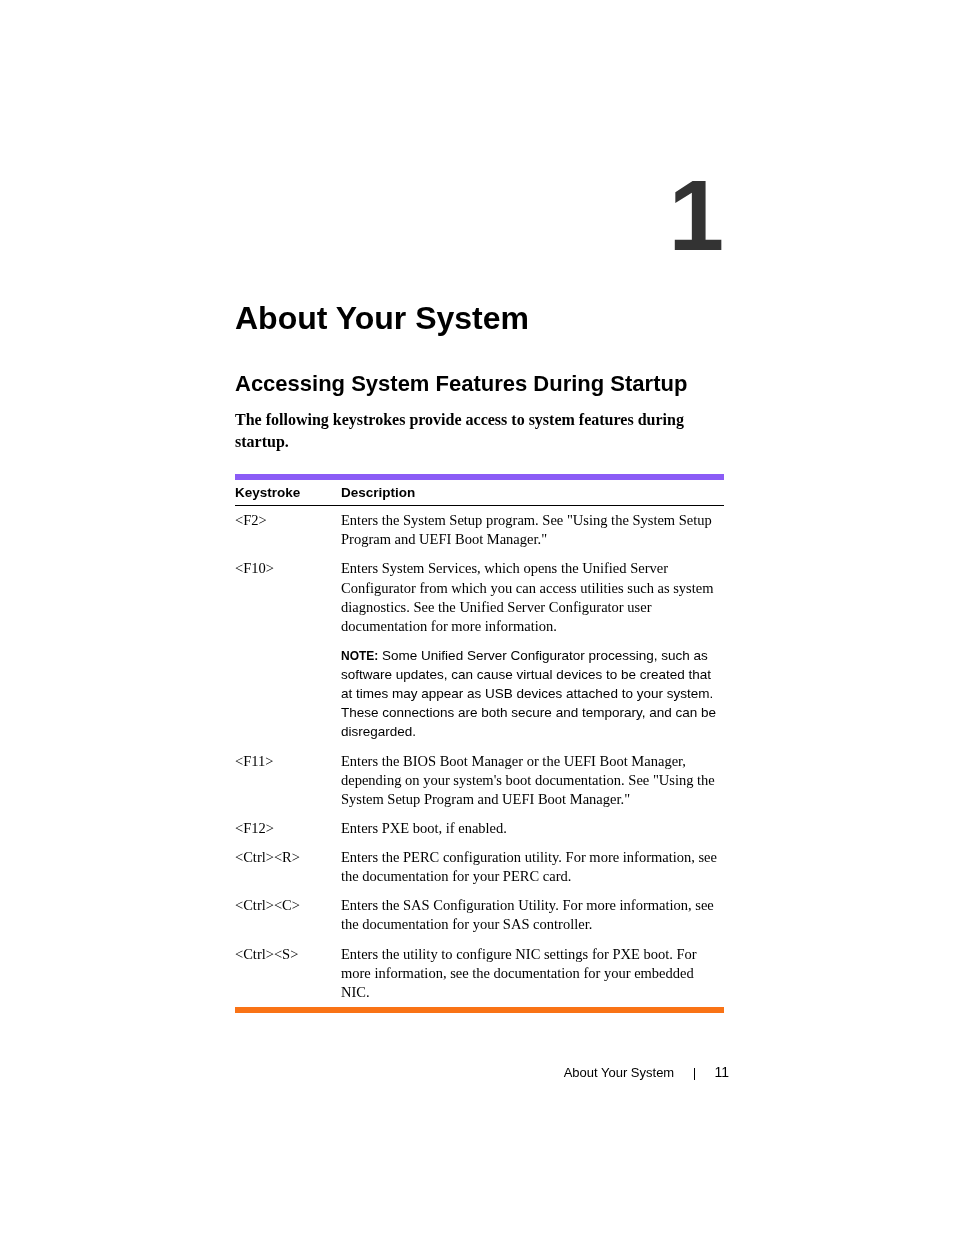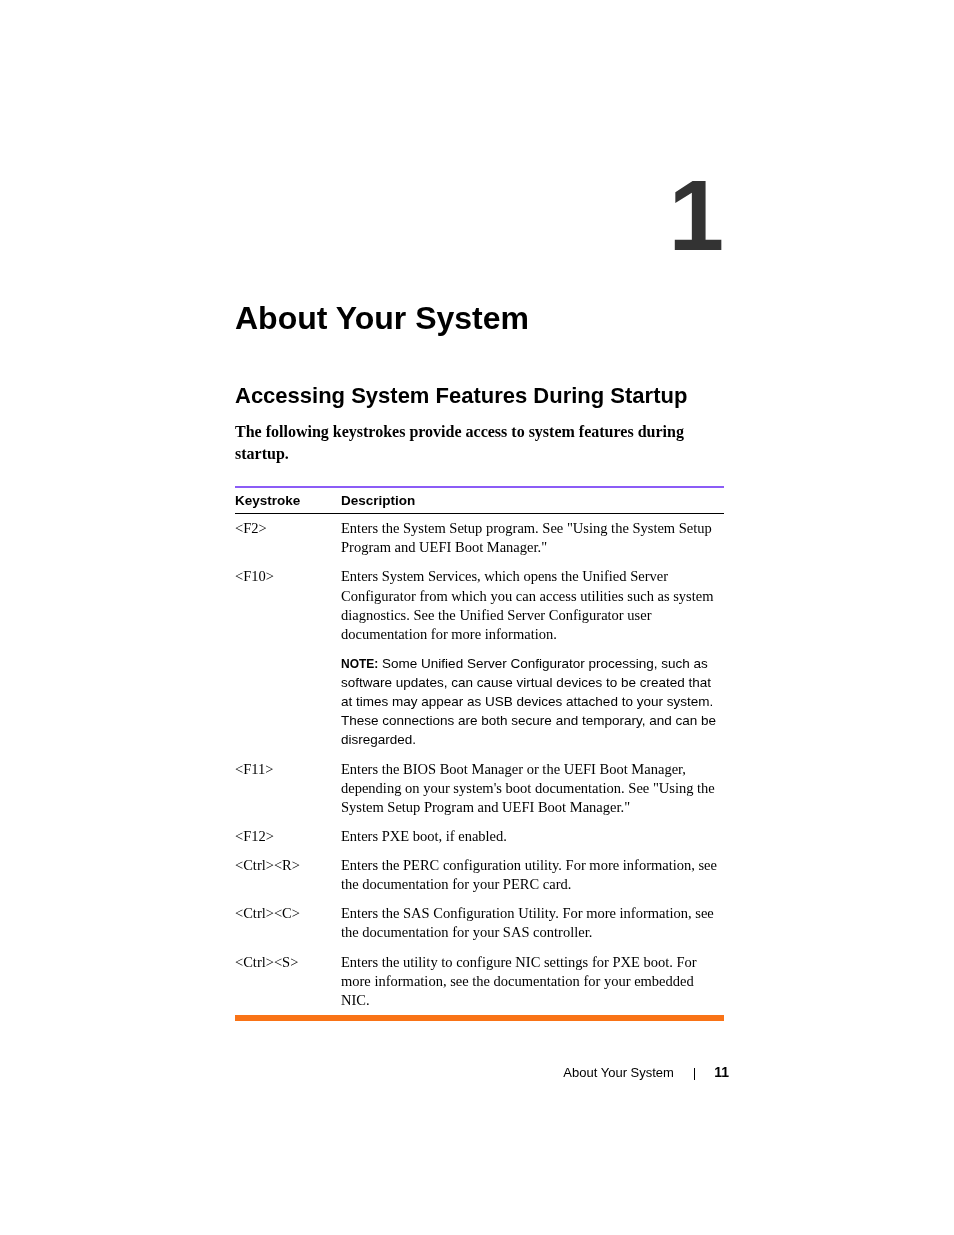--- a/index.html
+++ b/index.html
@@ -27,21 +27,21 @@
     line-height: 0.9;
   }
   .heading1 {
     margin-top: 130px;
     font-family: "Helvetica Neue", Arial, sans-serif;
     font-weight: 700;
     font-size: 32px;
     letter-spacing: 0px;
   }
   .heading2 {
-    margin-top: 46px;
+    margin-top: 34px;
     font-family: "Helvetica Neue", Arial, sans-serif;
     font-weight: 700;
     font-size: 22px;
   }
   .intro {
     margin-top: 12px;
     font-size: 16px;
     line-height: 1.35;
     font-weight: bold;
   }
@@ -49,21 +49,21 @@
     margin-top: 22px;
     border-collapse: collapse;
     width: 100%;
     font-size: 14.5px;
   }
   table.keystrokes th {
     text-align: left;
     font-family: "Helvetica Neue", Arial, sans-serif;
     font-weight: 700;
     font-size: 13.5px;
-    border-top: 2px solid #8b5cf6;
+    border-top: 6px solid #8b5cf6;
     border-bottom: 1px solid #000;
     padding: 5px 6px 5px 0;
   }
   table.keystrokes td {
     vertical-align: top;
     padding: 5px 6px 5px 0;
     line-height: 1.32;
   }
   table.keystrokes td.key {
     white-space: nowrap;
@@ -90,21 +90,21 @@
     font-size: 13px;
   }
   .footer .divider {
     display: inline-block;
     border-left: 1px solid #000;
     height: 12px;
     vertical-align: middle;
     margin: 0 16px;
   }
   .footer .pagenum {
-    font-weight: 700;
+    font-weight: 400;
     font-size: 14px;
     text-align: center;
   }
 </style>
 </head>
 <body>
 
 <div class="page">
 
   <div class="chapter-number">1</div>

